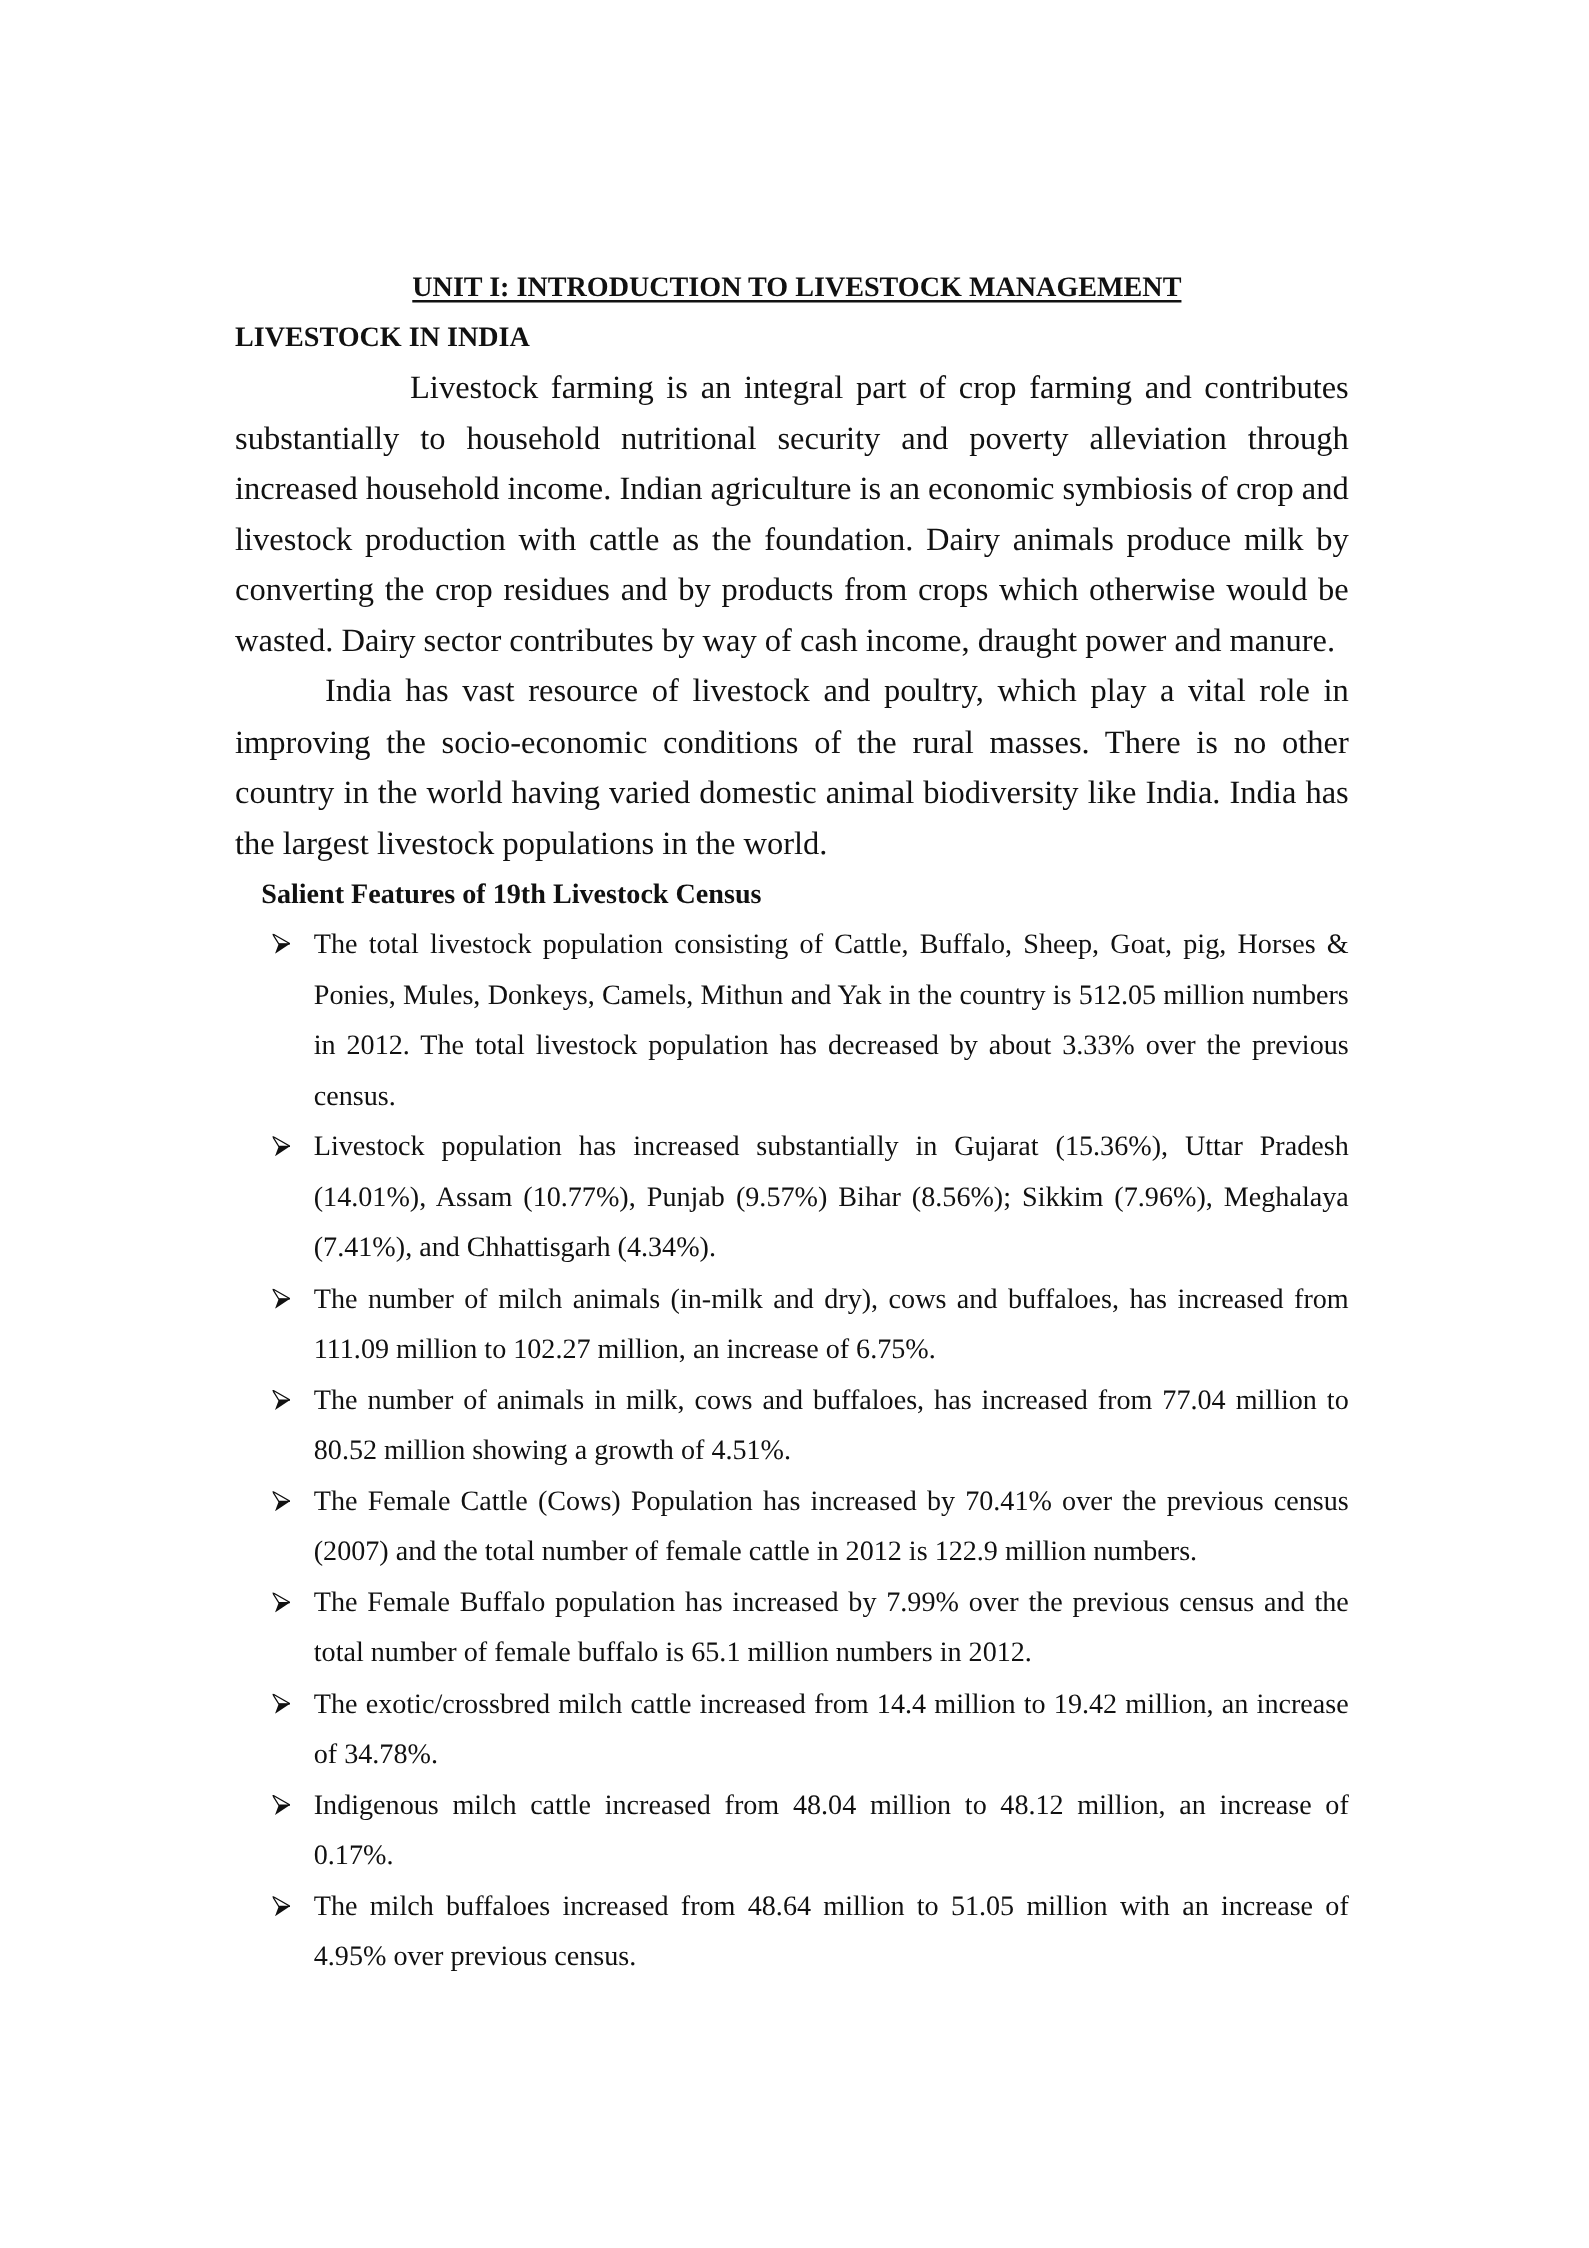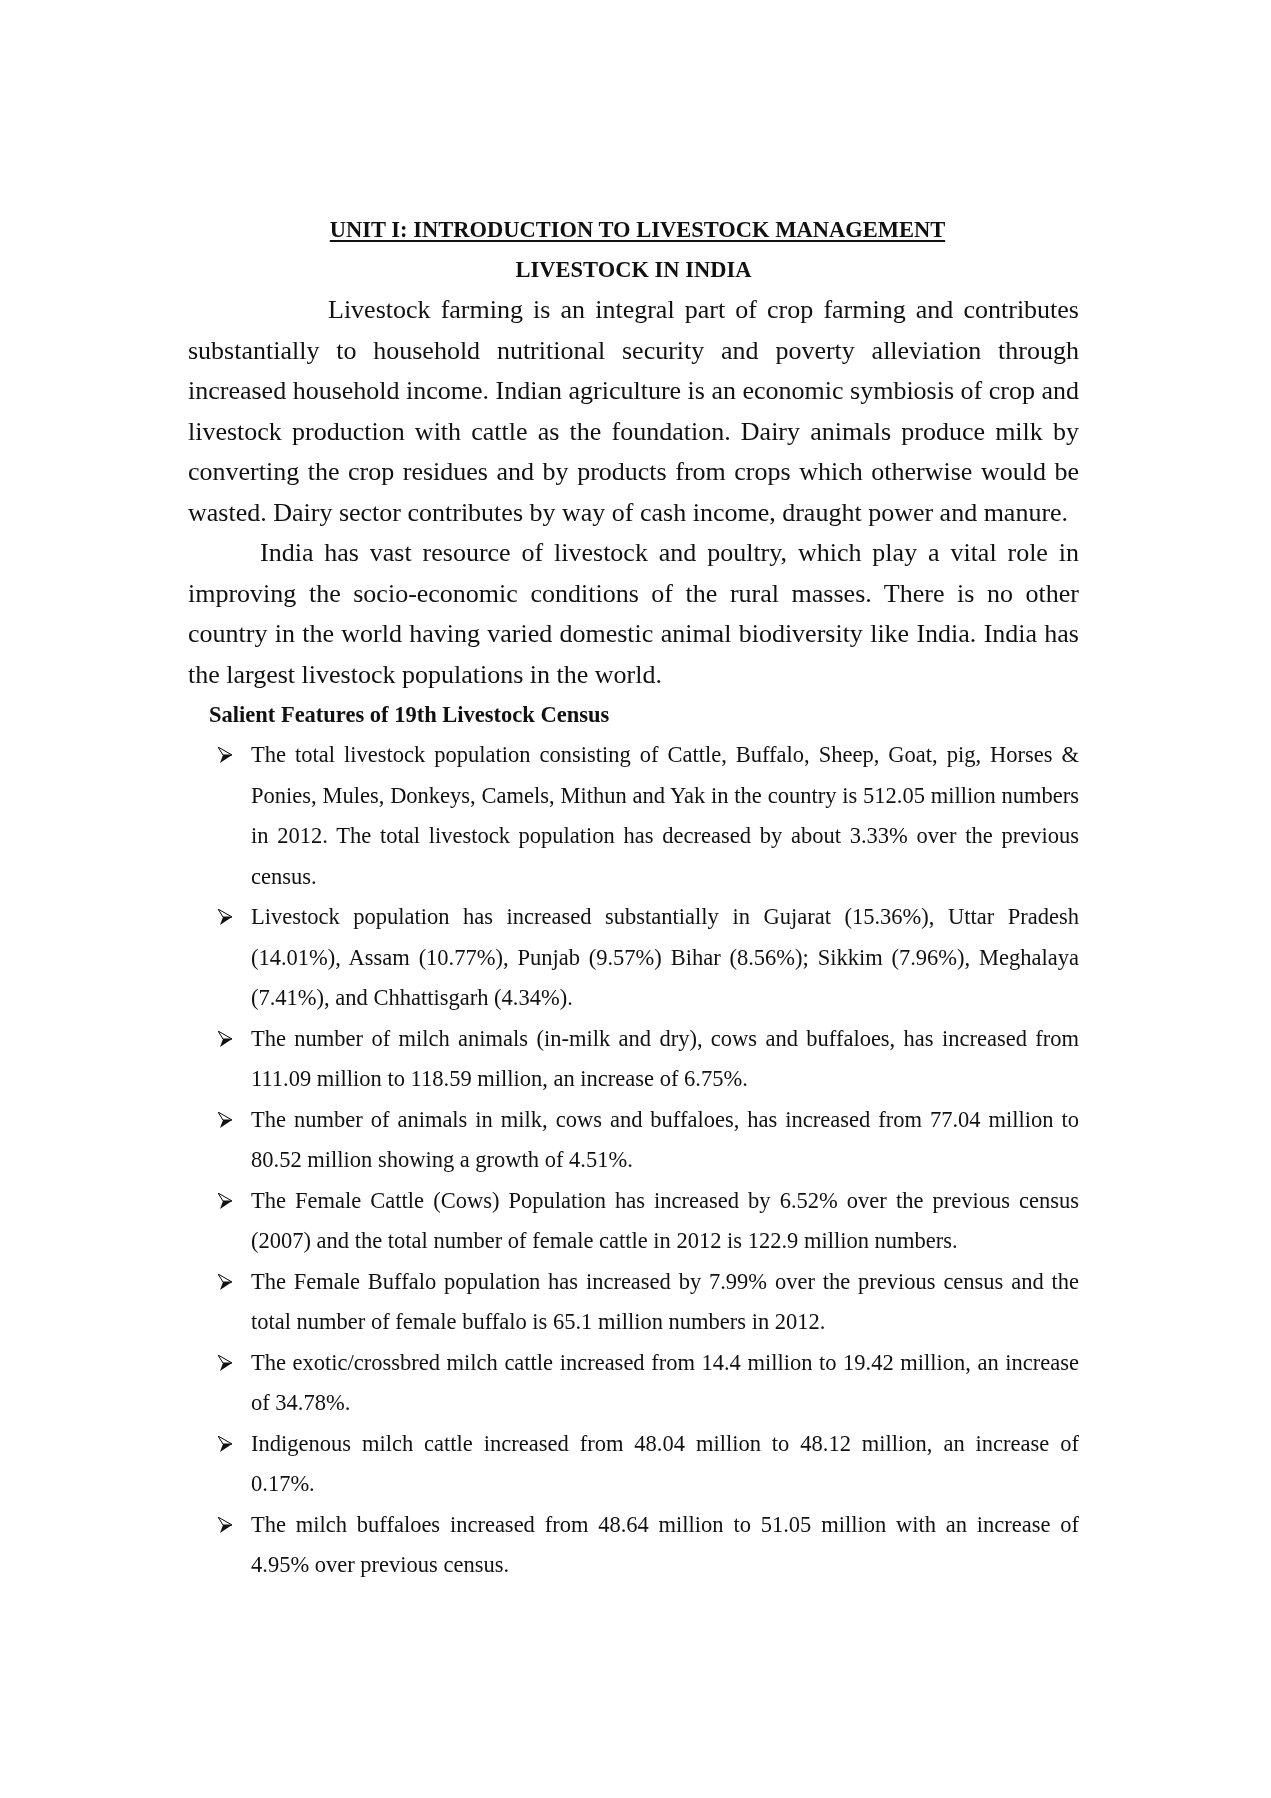--- a/index.html
+++ b/index.html
@@ -32,21 +32,20 @@
       height: 40px;
       line-height: 40px;
       padding-left: 8px;
     }
     .section-title {
       font-weight: bold;
       font-size: 22.5px;
       margin: 0;
       height: 40px;
       line-height: 40px;
-      text-align: center;
     }
     p.body-para {
       margin: 0;
       font-size: 26px;
       line-height: 40.5px;
       text-align: justify;
     }
     p.indent-large { text-indent: 140px; }
     p.indent-small { text-indent: 72px; }
     .subheading {
@@ -102,33 +101,33 @@
           <svg width="14" height="16" viewBox="0 0 14 16">
             <path d="M0 0 L14 8 L2 16 L5 8 Z" fill="#111"></path>
             <path d="M0 0 L14 8 L5 8 Z" fill="#fff" stroke="#111" stroke-width="1"></path>
           </svg>
         </span><span>Livestock population has increased substantially in Gujarat (15.36%), Uttar Pradesh (14.01%), Assam (10.77%), Punjab (9.57%) Bihar (8.56%);  Sikkim (7.96%), Meghalaya (7.41%), and Chhattisgarh (4.34%).</span></li>
     <li><span class="bullet">
           <svg width="14" height="16" viewBox="0 0 14 16">
             <path d="M0 0 L14 8 L2 16 L5 8 Z" fill="#111"></path>
             <path d="M0 0 L14 8 L5 8 Z" fill="#fff" stroke="#111" stroke-width="1"></path>
           </svg>
-        </span><span>The number of milch animals (in-milk and dry), cows and buffaloes, has increased from 111.09 million to 118.59 million, an increase of 6.75%.</span></li>
+        </span><span>The number of milch animals (in-milk and dry), cows and buffaloes, has increased from 111.09 million to 102.27 million, an increase of 6.75%.</span></li>
     <li><span class="bullet">
           <svg width="14" height="16" viewBox="0 0 14 16">
             <path d="M0 0 L14 8 L2 16 L5 8 Z" fill="#111"></path>
             <path d="M0 0 L14 8 L5 8 Z" fill="#fff" stroke="#111" stroke-width="1"></path>
           </svg>
         </span><span>The number of animals in milk, cows and buffaloes, has increased from 77.04 million to 80.52 million showing a growth of 4.51%.</span></li>
     <li><span class="bullet">
           <svg width="14" height="16" viewBox="0 0 14 16">
             <path d="M0 0 L14 8 L2 16 L5 8 Z" fill="#111"></path>
             <path d="M0 0 L14 8 L5 8 Z" fill="#fff" stroke="#111" stroke-width="1"></path>
           </svg>
-        </span><span>The Female Cattle (Cows) Population has increased by 6.52% over the previous census (2007) and the total number of female cattle in 2012 is 122.9 million numbers.</span></li>
+        </span><span>The Female Cattle (Cows) Population has increased by 70.41% over the previous census (2007) and the total number of female cattle in 2012 is 122.9 million numbers.</span></li>
     <li><span class="bullet">
           <svg width="14" height="16" viewBox="0 0 14 16">
             <path d="M0 0 L14 8 L2 16 L5 8 Z" fill="#111"></path>
             <path d="M0 0 L14 8 L5 8 Z" fill="#fff" stroke="#111" stroke-width="1"></path>
           </svg>
         </span><span>The Female Buffalo population has increased by 7.99% over the previous census and the total number of female buffalo is 65.1 million numbers in 2012.</span></li>
     <li><span class="bullet">
           <svg width="14" height="16" viewBox="0 0 14 16">
             <path d="M0 0 L14 8 L2 16 L5 8 Z" fill="#111"></path>
             <path d="M0 0 L14 8 L5 8 Z" fill="#fff" stroke="#111" stroke-width="1"></path>

